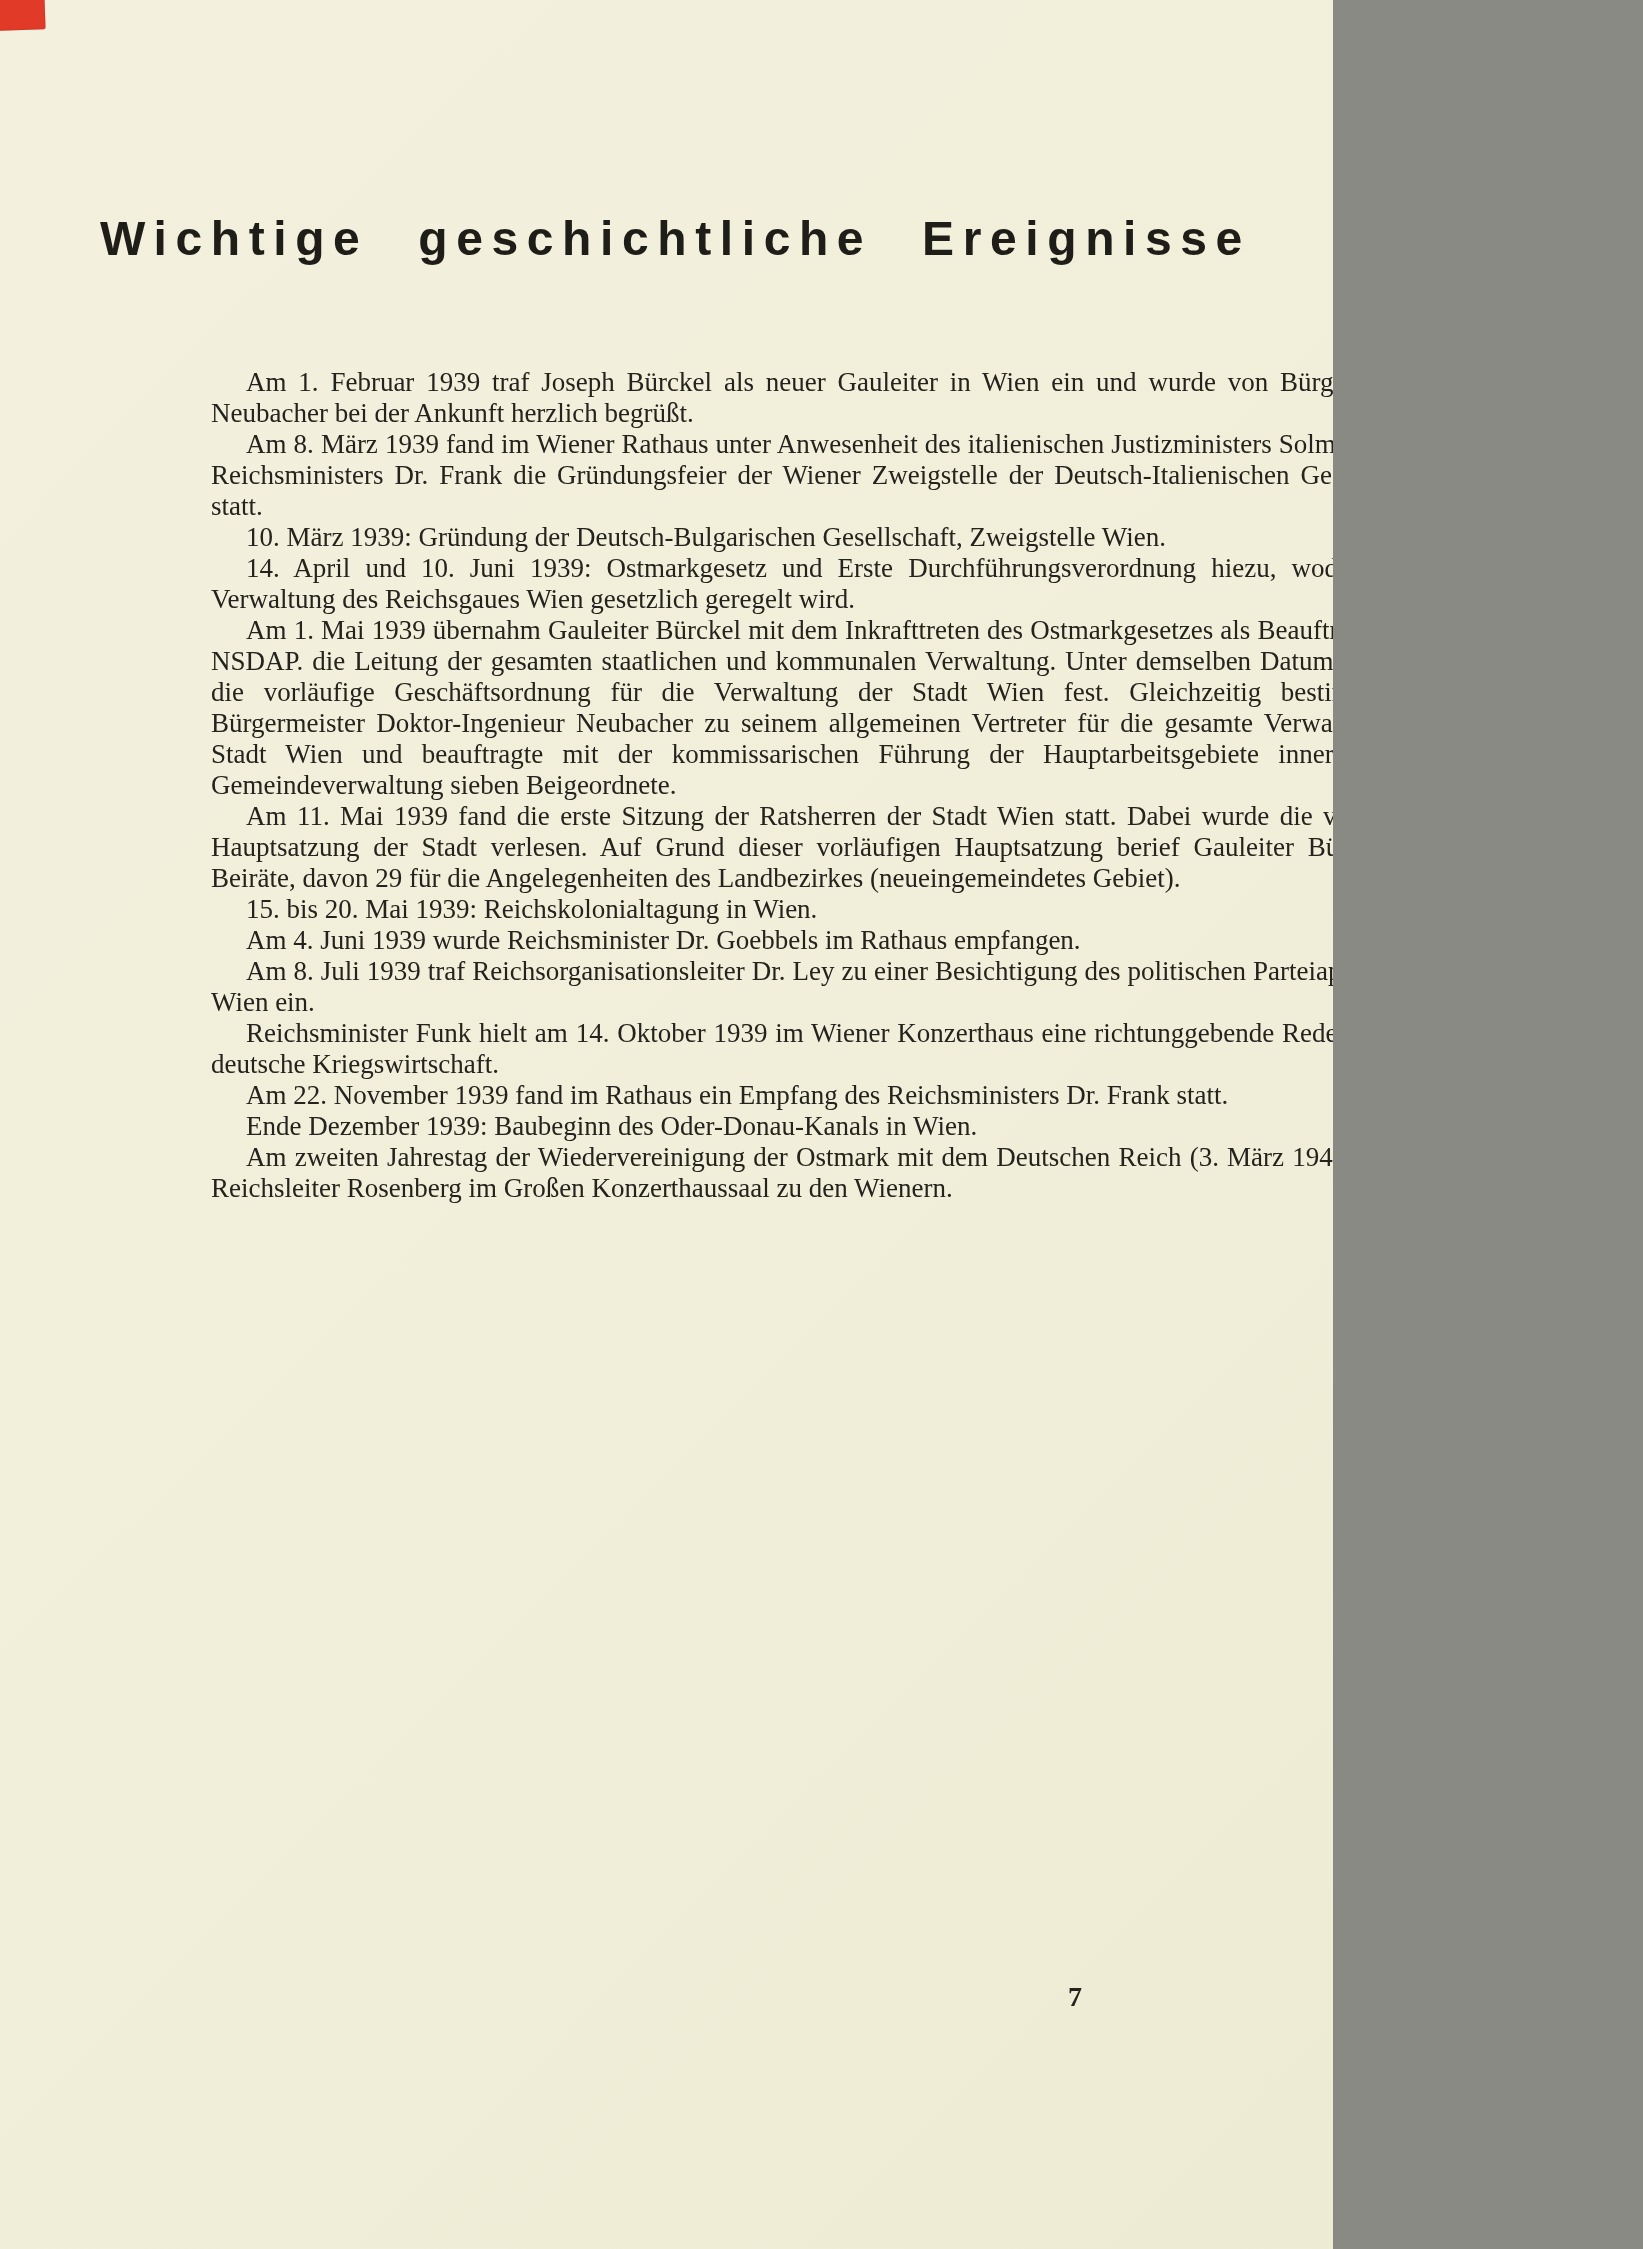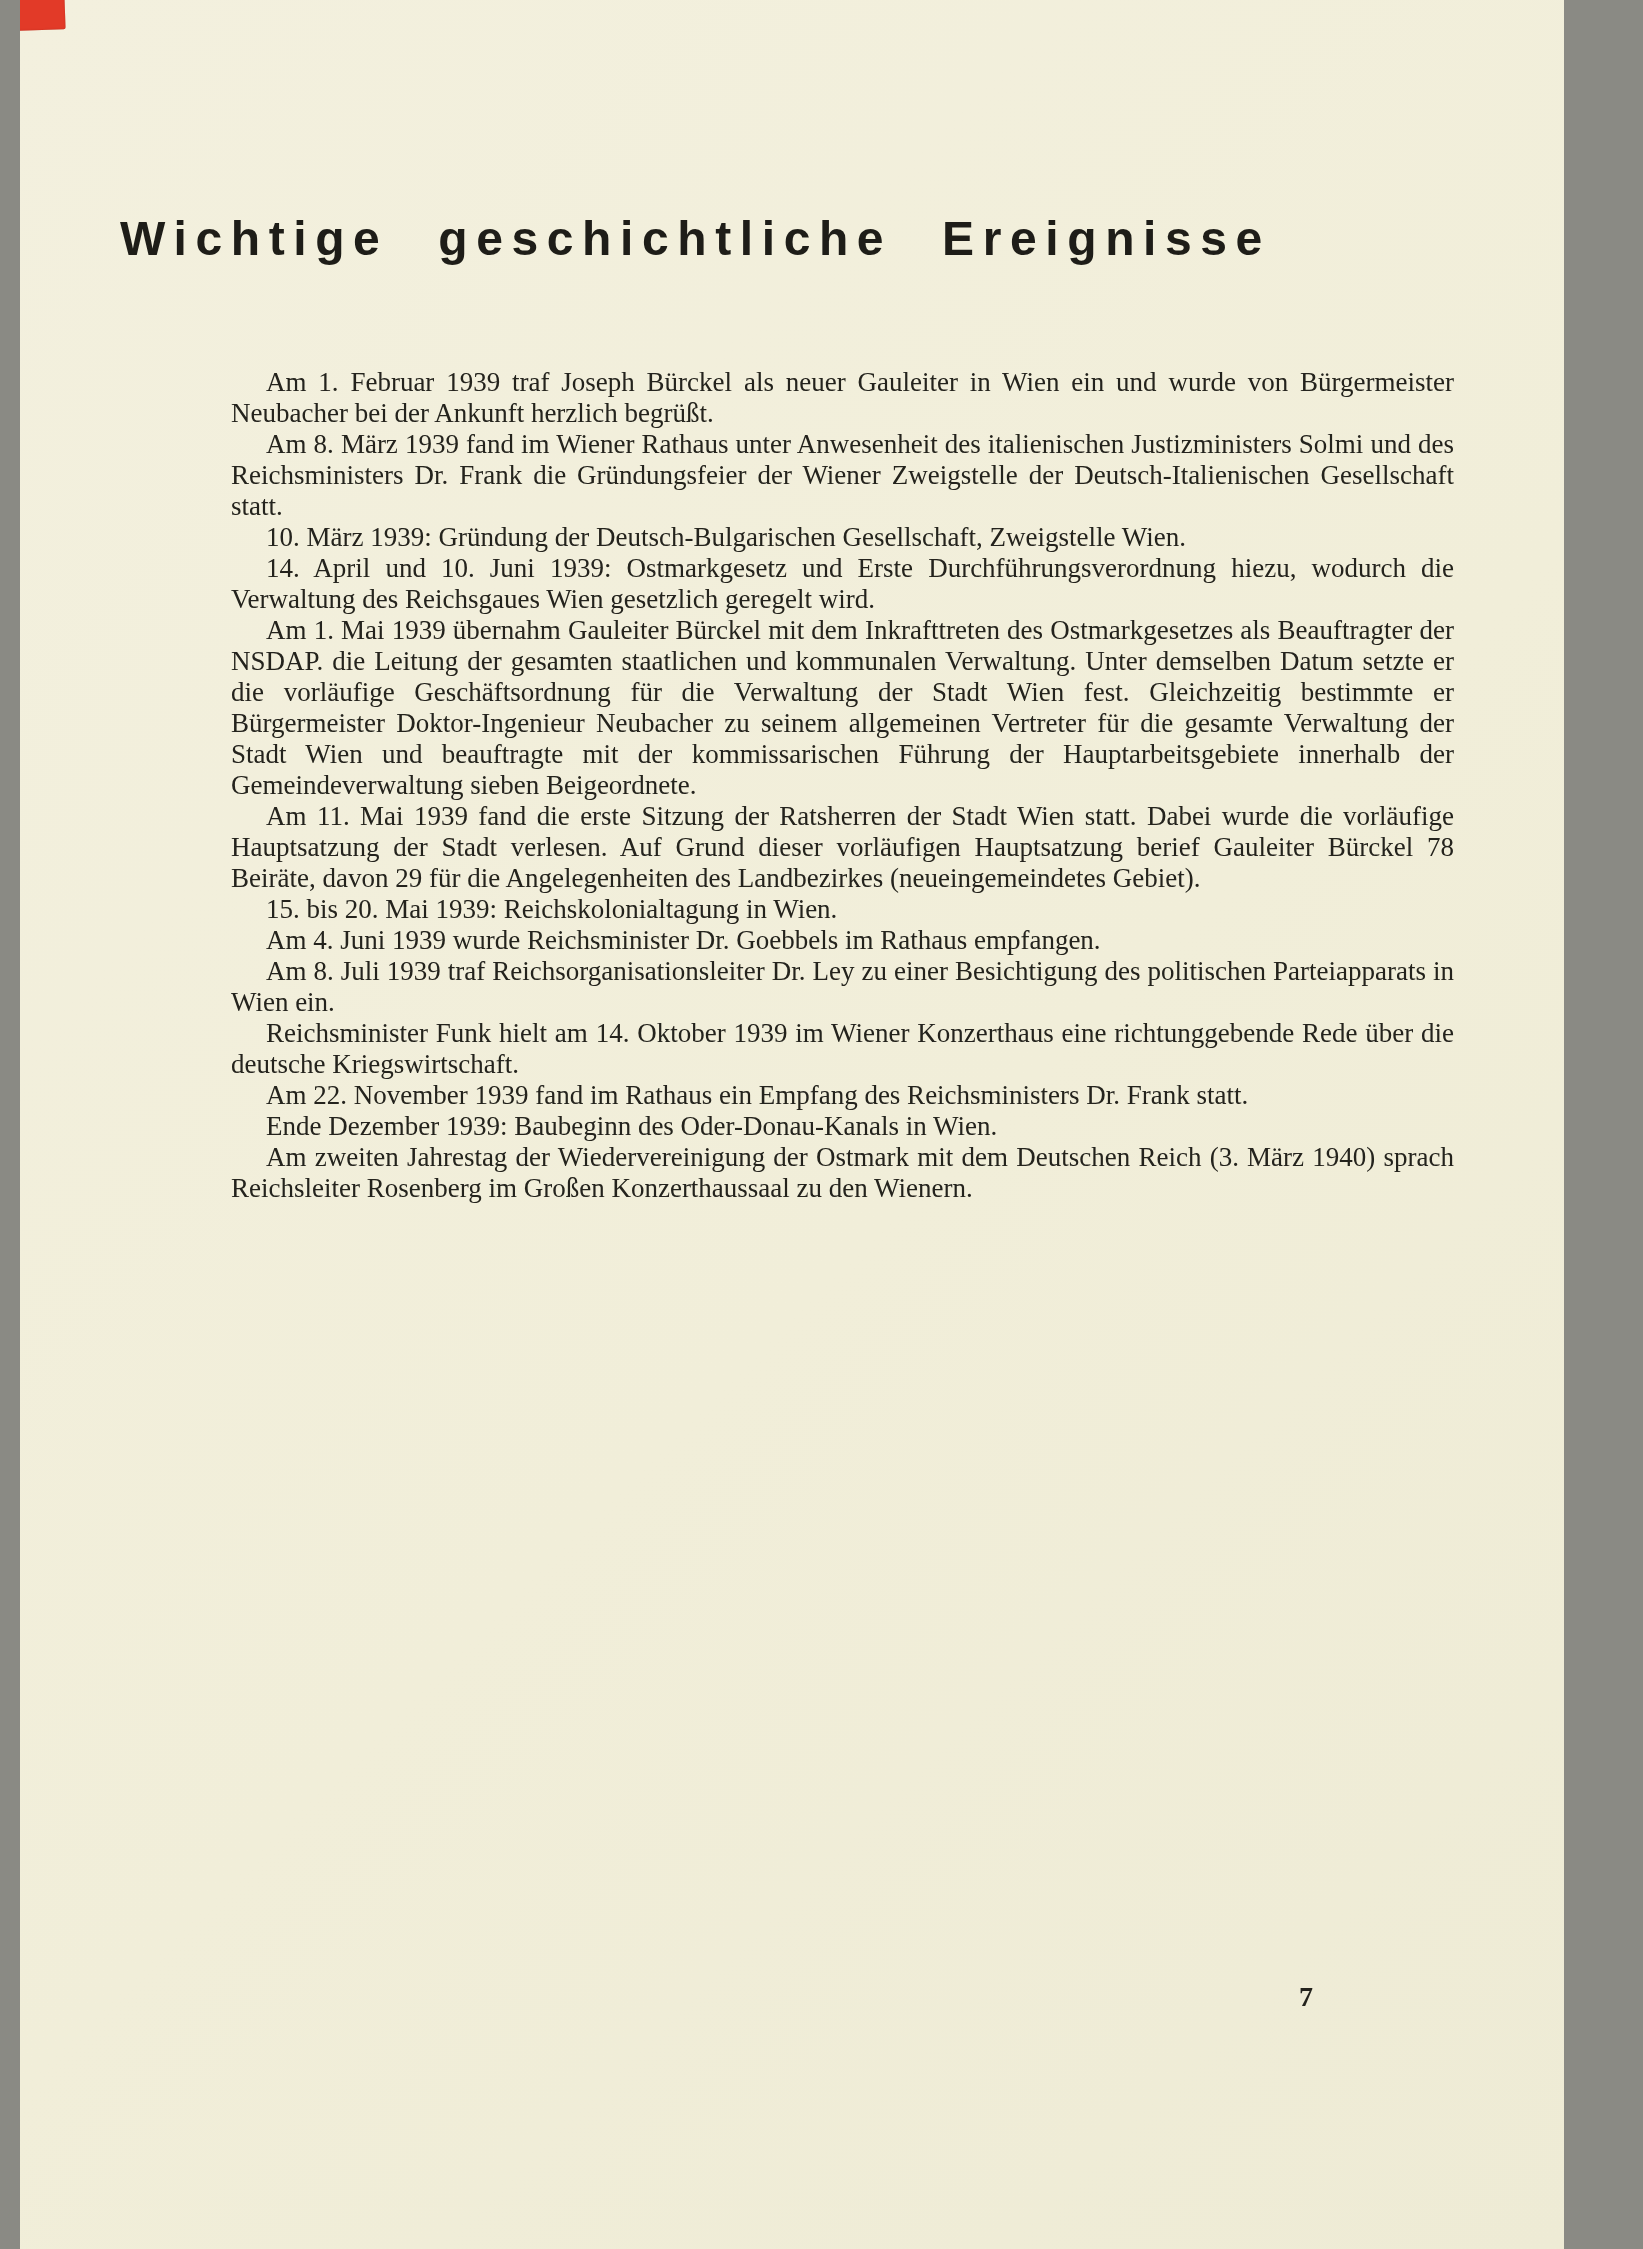--- a/index.html
+++ b/index.html
@@ -2,28 +2,27 @@
 <html style="font-size:10.6px"><head>
 <meta charset="utf-8">
 <style>
   html, body {
     margin: 0;
     padding: 0;
     background: #8a8a84;
   }
   .page {
     position: relative;
-    width: 1544px;
+    width: 1333px;
     height: 2250px;
     background: linear-gradient(135deg, #f3f0de 0%, #f1eed9 55%, #eeebd5 100%);
     color: #23221c;
     font-family: "Liberation Serif", "DejaVu Serif", serif;
     overflow: hidden;
     box-sizing: border-box;
-    margin-left: 20px;
   }
   .corner-mark {
     position: absolute;
     top: -5.3px;
     left: -4px;
     width: 49px;
     height: 35px;
     background: #e23a28;
     border-radius: 2px;
     transform: rotate(-2deg);

